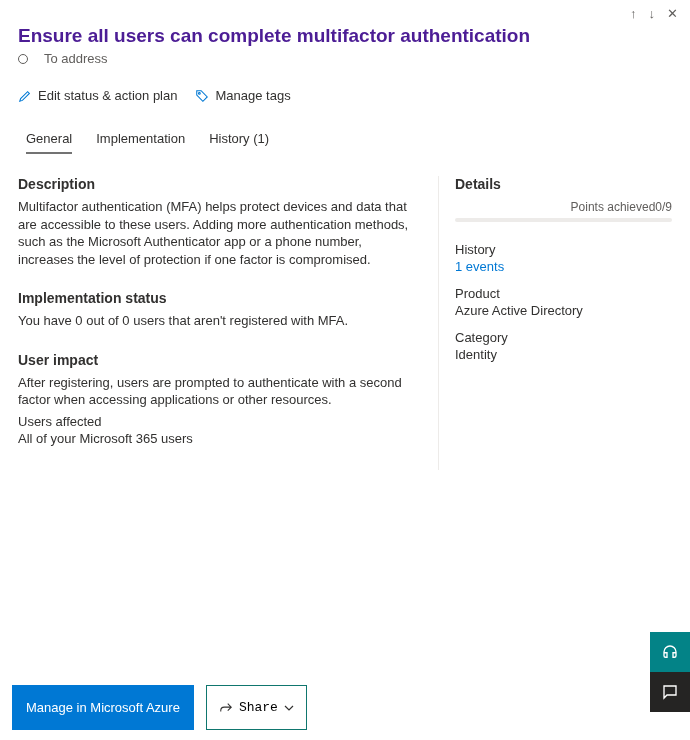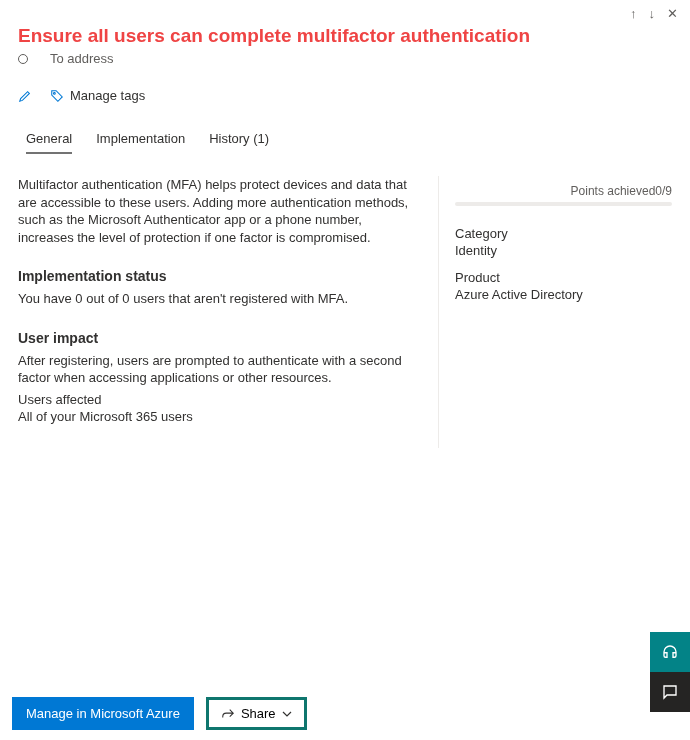--- a/index.html
+++ b/index.html
@@ -19,27 +19,27 @@
     gap: 12px;
     padding: 6px 12px 0 0;
   }
   .topbar span { cursor: pointer; color: #605e5c; }
   .header {
     padding: 4px 18px 0 18px;
   }
   .title {
     font-size: 19px;
     font-weight: 600;
-    color: #ef4444;
+    color: #4c1d95;
     margin-bottom: 4px;
   }
   .status-row {
     display: flex;
     align-items: center;
-    gap: 22px;
+    gap: 16px;
     color: #605e5c;
     font-size: 13px;
   }
   .status-circle {
     width: 10px;
     height: 10px;
     border: 1px solid #605e5c;
     border-radius: 50%;
   }
   .actions-row {
@@ -129,27 +129,28 @@
   .btn-primary {
     background: #0078d4;
     color: #fff;
     border: none;
     padding: 6px 14px;
     font-size: 13px;
     cursor: pointer;
   }
   .btn-secondary {
     background: #fff;
-    border: 3px solid #0f766e;
-    padding: 6px 12px;
+    border: 1px solid #0f766e;
+    padding: 14px 12px;
     font-size: 13px;
     cursor: pointer;
     display: flex;
     align-items: center;
     gap: 6px;
+    font-family: Liberation Mono, monospace;
   }
   .side-buttons {
     position: absolute;
     right: 0;
     bottom: 28px;
     display: flex;
     flex-direction: column;
   }
   .side-btn {
     width: 40px;
@@ -178,67 +179,74 @@
     <span class="status-circle"></span>
     <span>To address</span>
   </div>
 </div>
 
 <div class="actions-row">
   <div class="action-link">
     <svg viewBox="0 0 16 16" fill="none" stroke="#0078d4" stroke-width="1.2">
         <path d="M2 14l1-3 8-8 2 2-8 8-3 1z"></path>
       </svg>
+    <span>Edit status &amp; action plan</span>
   </div>
   <div class="action-link">
     <svg viewBox="0 0 16 16" fill="none" stroke="#0078d4" stroke-width="1.2">
         <path d="M2 2h5l7 7-5 5-7-7V2z"></path>
         <circle cx="5" cy="5" r="1"></circle>
       </svg>
     <span>Manage tags</span>
   </div>
 </div>
 
 <div class="tabs">
   <div class="tab active">General</div>
   <div class="tab">Implementation</div>
   <div class="tab">History (1)</div>
 </div>
 
 <div class="content">
   <div class="left-col">
     <div class="section">
+      <h3>Description</h3>
       <div class="desc-text">Multifactor authentication (MFA) helps protect devices and data that are accessible to these users. Adding more authentication methods, such as the Microsoft Authenticator app or a phone number, increases the level of protection if one factor is compromised.</div>
     </div>
     <div class="section">
       <h3>Implementation status</h3>
       <div class="desc-text">You have 0 out of 0 users that aren't registered with MFA.</div>
     </div>
     <div class="section">
       <h3>User impact</h3>
       <div class="desc-text">After registering, users are prompted to authenticate with a second factor when accessing applications or other resources.</div>
       <div class="desc-text" style="margin-top:4px">Users affected</div>
       <div class="desc-text">All of your Microsoft 365 users</div>
     </div>
   </div>
 
   <div class="right-col">
+    <h3>Details</h3>
     <div class="points-row">
       <span>Points achieved</span>
       <span>0/9</span>
     </div>
     <div class="progress"></div>
 
     <div class="detail-block">
-      <div class="dlabel">Category</div>
-      <div>Identity</div>
+      <div class="dlabel">History</div>
+      <span class="link noline">1 events</span>
     </div>
     <div class="detail-block">
       <div class="dlabel">Product</div>
       <div>Azure Active Directory</div>
+    </div>
+    <div class="detail-block">
+      <div class="dlabel">Category</div>
+      <div>Identity</div>
     </div>
   </div>
 </div>
 
 <div class="footer">
   <button class="btn-primary">Manage in Microsoft Azure</button>
   <button class="btn-secondary">
     <svg width="14" height="14" viewBox="0 0 16 16" fill="none" stroke="#323130" stroke-width="1.2">
         <path d="M10 3l4 4-4 4M14 7H6a4 4 0 00-4 4v1"></path>
       </svg>

